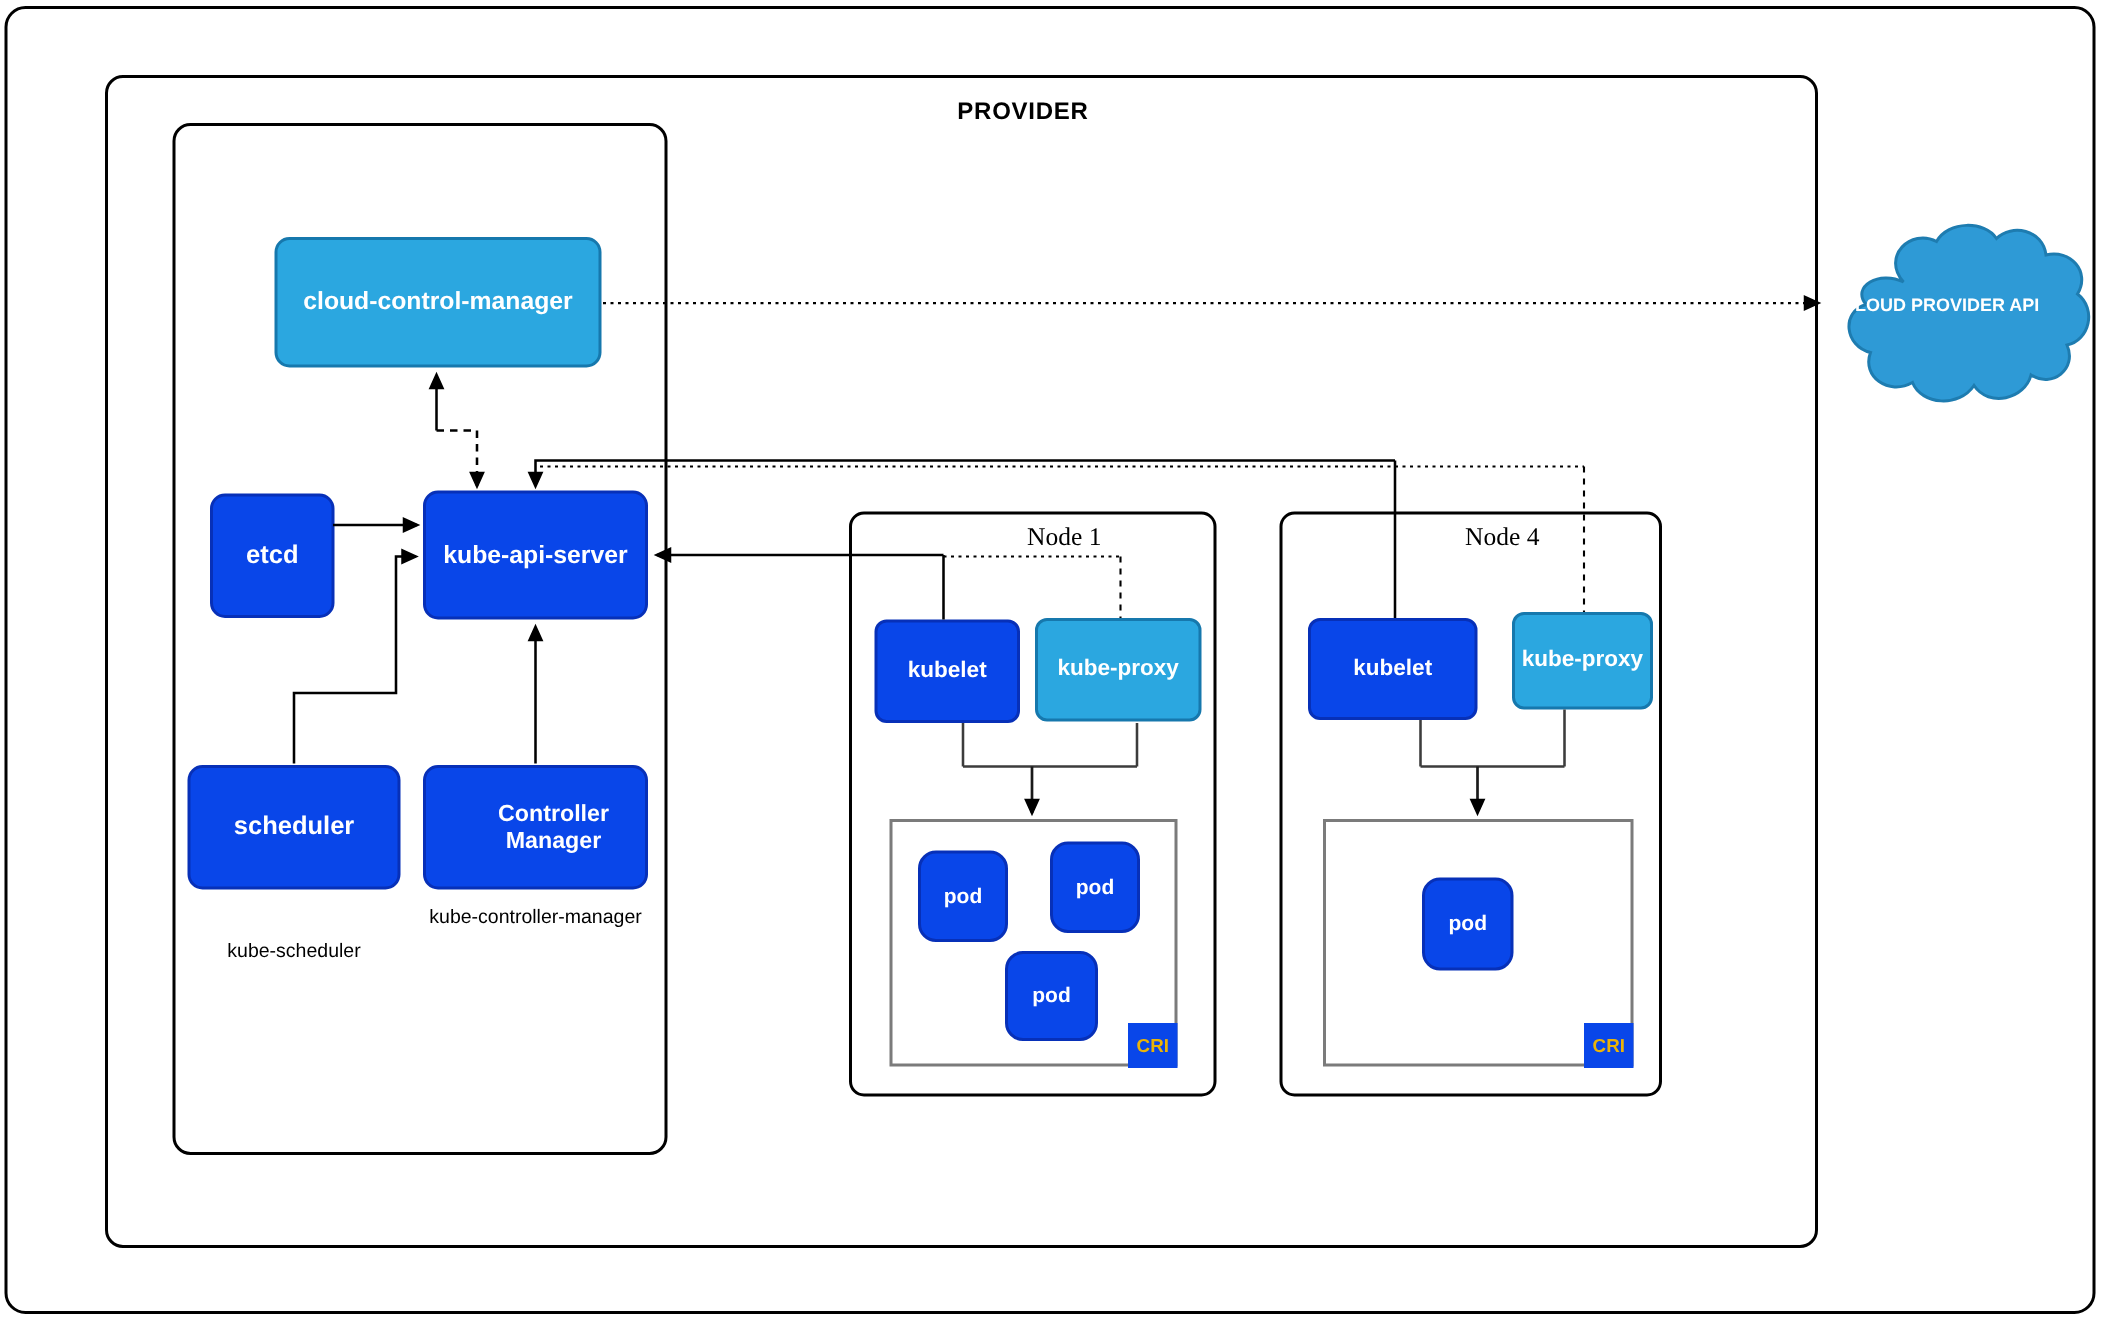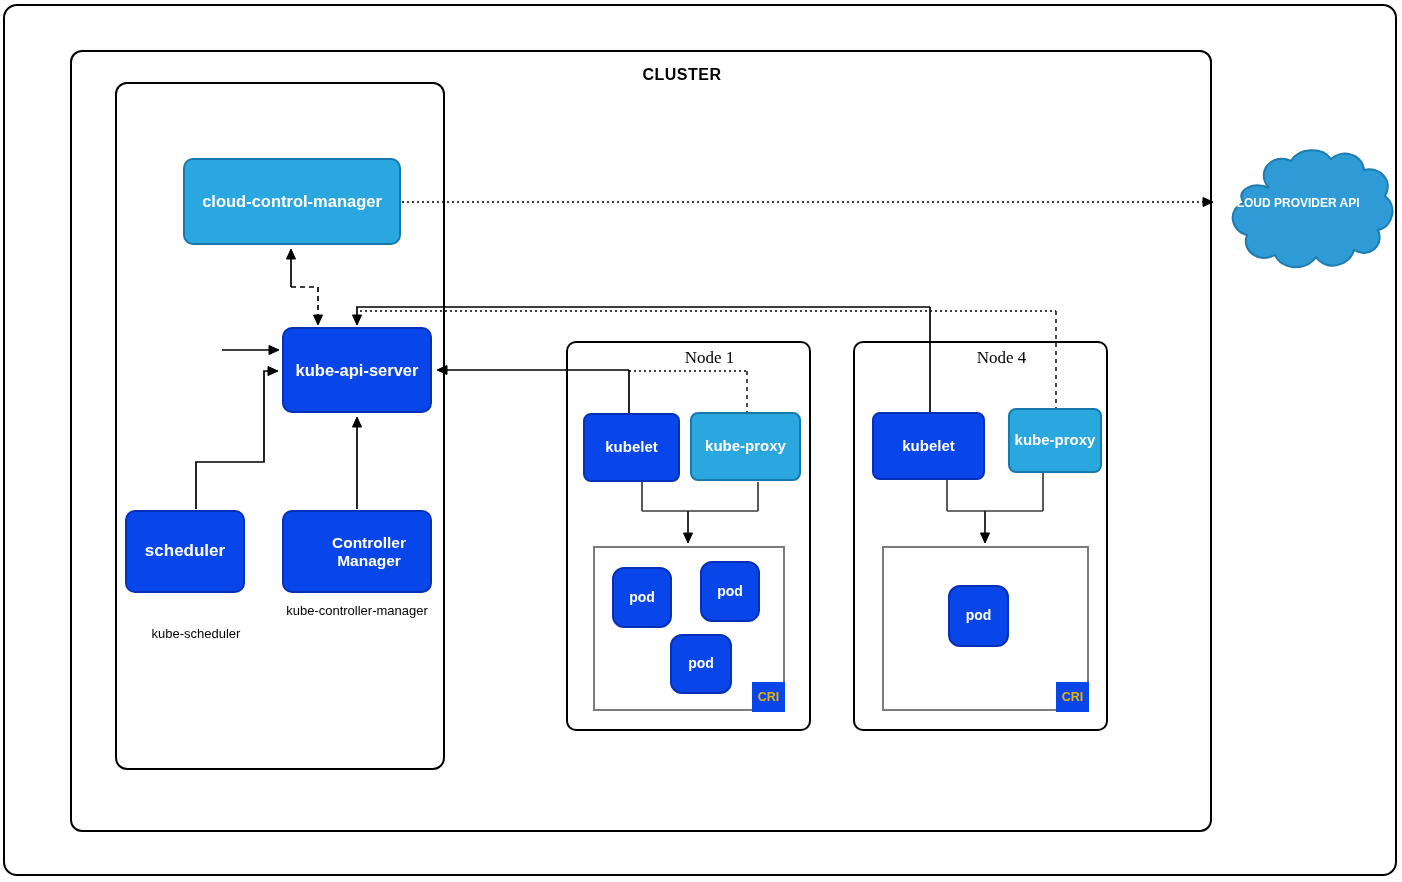--- a/index.html
+++ b/index.html
@@ -35,27 +35,28 @@
   .boxlayer{z-index:2;}
 </style>
 </head>
 <body>
 
 <div id="canvas">
 
   <div class="frame" style="left:3px;top:4px;width:1394px;height:872px;border-radius:14px;"></div>
 
   <div class="frame boxlayer" style="left:70px;top:50px;width:1142px;height:782px;"></div>
-  <div class="title" style="left:582px;top:66px;width:200px;font-size:16px;font-weight:bold;letter-spacing:.5px;">CLUSTER</div>
+  <div class="title" style="left:582px;top:66px;width:200px;font-size:16px;font-weight:bold;letter-spacing:.5px;">PROVIDER</div>
 
   <div class="frame boxlayer" style="left:115px;top:82px;width:330px;height:688px;"></div>
 
   <div class="comp light fs165 boxlayer" style="left:183px;top:158px;width:218px;height:87px;">cloud-control-manager</div>
+  <div class="comp dark fs17 boxlayer" style="left:140px;top:329px;width:83px;height:83px;">etcd</div>
   <div class="comp dark fs165 boxlayer" style="left:282px;top:327px;width:150px;height:86px;">kube-api-server</div>
-  <div class="comp dark fs17 boxlayer" style="left:125px;top:510px;width:120px;height:83px;">scheduler</div>
+  <div class="comp dark fs17 boxlayer" style="left:125px;top:510px;width:142px;height:83px;">scheduler</div>
   <div class="comp dark fs155 boxlayer" style="left:282px;top:510px;width:150px;height:83px;padding-left:24px;">Controller Manager</div>
   <div class="caption" style="left:125px;top:626px;width:142px;">kube-scheduler</div>
   <div class="caption" style="left:267px;top:603px;width:180px;">kube-controller-manager</div>
 
   <div class="thinframe boxlayer" style="left:566px;top:341px;width:245px;height:390px;"></div>
   <div class="title serif" style="left:566px;top:348px;width:245px;font-size:17px;">Node 1</div>
   <div class="comp dark fs15 boxlayer" style="left:583px;top:413px;width:97px;height:69px;border-radius:8px;">kubelet</div>
   <div class="comp light fs15 boxlayer" style="left:690px;top:412px;width:111px;height:69px;border-radius:8px;">kube-proxy</div>
   <div class="grayframe boxlayer" style="left:593px;top:546px;width:192px;height:165px;"></div>
   <div class="comp dark fs14 boxlayer" style="left:612px;top:567px;width:60px;height:61px;border-radius:12px;">pod</div>

